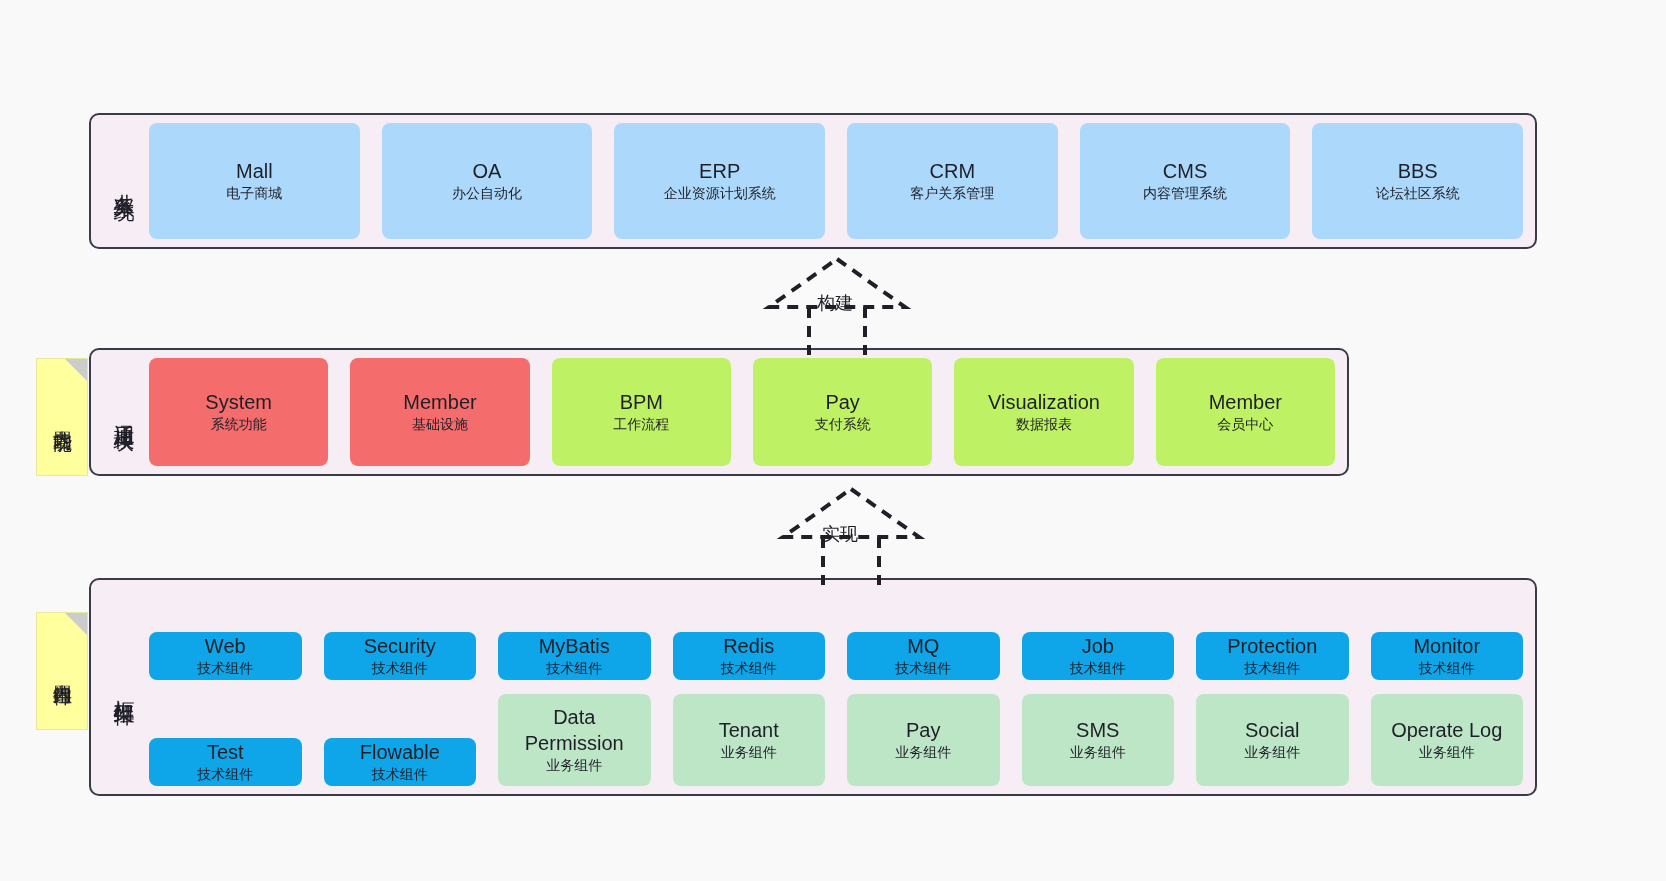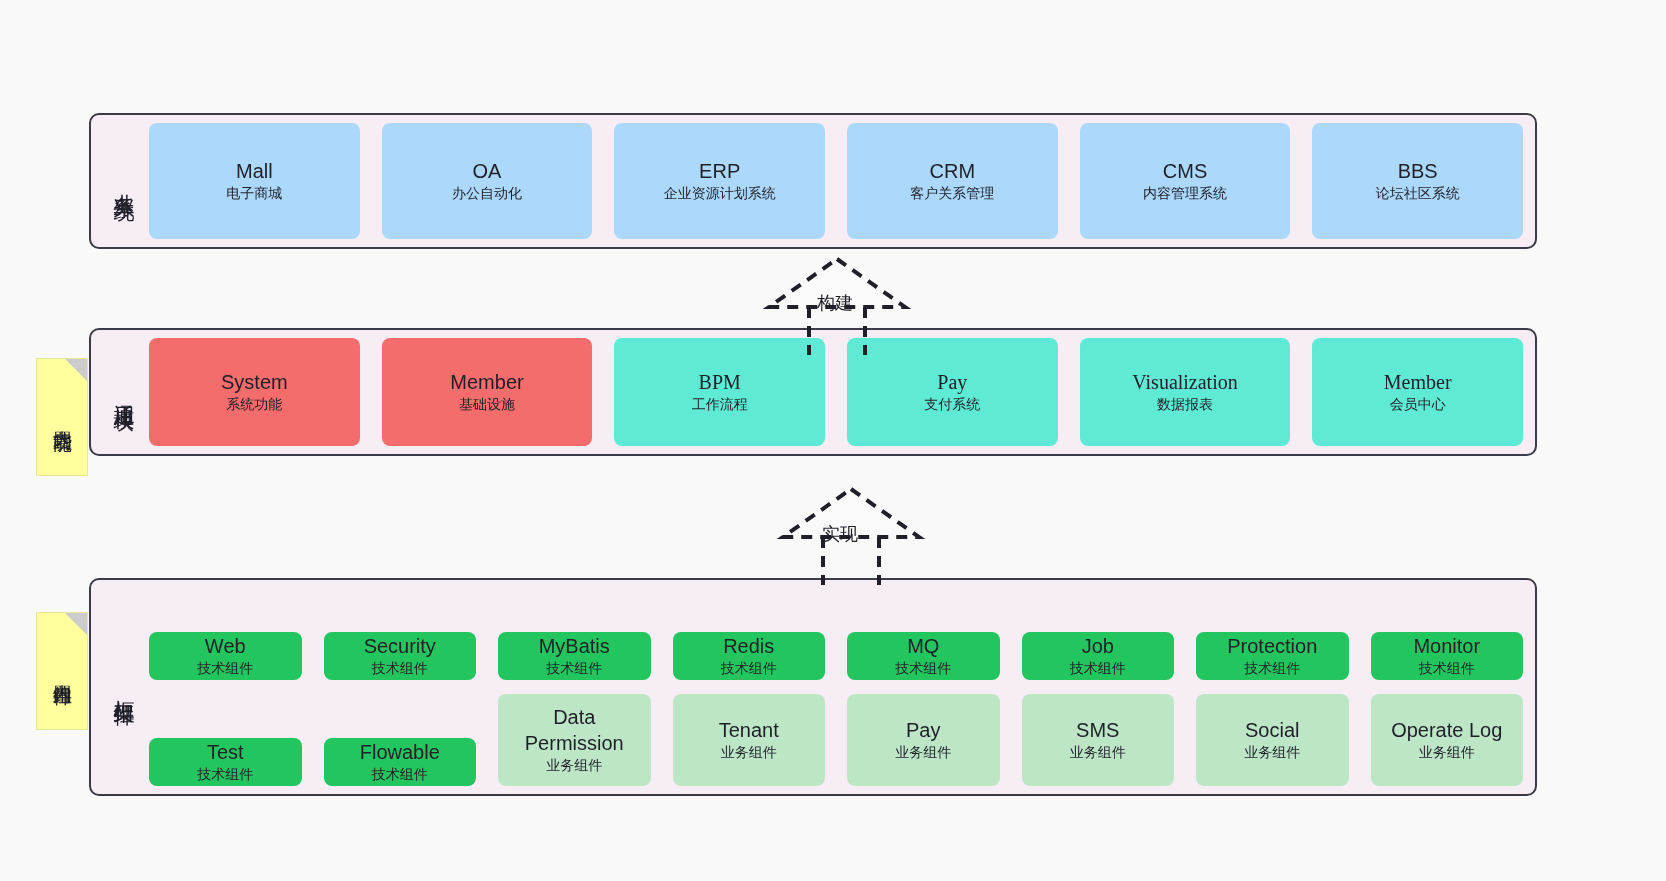--- a/index.html
+++ b/index.html
@@ -66,27 +66,27 @@
     color: #1F1F28;
     font-size: 20px;
     line-height: 1.28;
     padding: 6px 4px;
   }
   .card .c-en  { font-size: 20px; }
   .card .c-cn  { font-size: 14px; }
 
   .blue       { background: #ACD9FB; }
   .red        { background: #F56C6C; }
-  .pink       { background: #5eead4; font-family: Liberation Serif, serif; }
-  .green-dark { background: #22c55e; margin-top: 44px; }
+  .pink       { background: #bef264; }
+  .green-dark { background: #0ea5e9; margin-top: 44px; }
   .green-lite { background: #BCE6C6; }
 
   
   #layer-business { left: 89px;  top: 113px; width: 1448px; height: 136px; }
-  #layer-common   { left: 89px;  top: 328px; width: 1448px; height: 128px; }
+  #layer-common   { left: 89px;  top: 348px; width: 1260px; height: 128px; }
   #layer-frame    { left: 89px;  top: 578px; width: 1448px; height: 218px; }
 
   #layer-business .row { height: 74px; }
   #layer-common   .row { height: 76px; }
   #layer-frame    .row { height: 80px; }
 
   
   .note {
     position: absolute;
     width: 52px;

